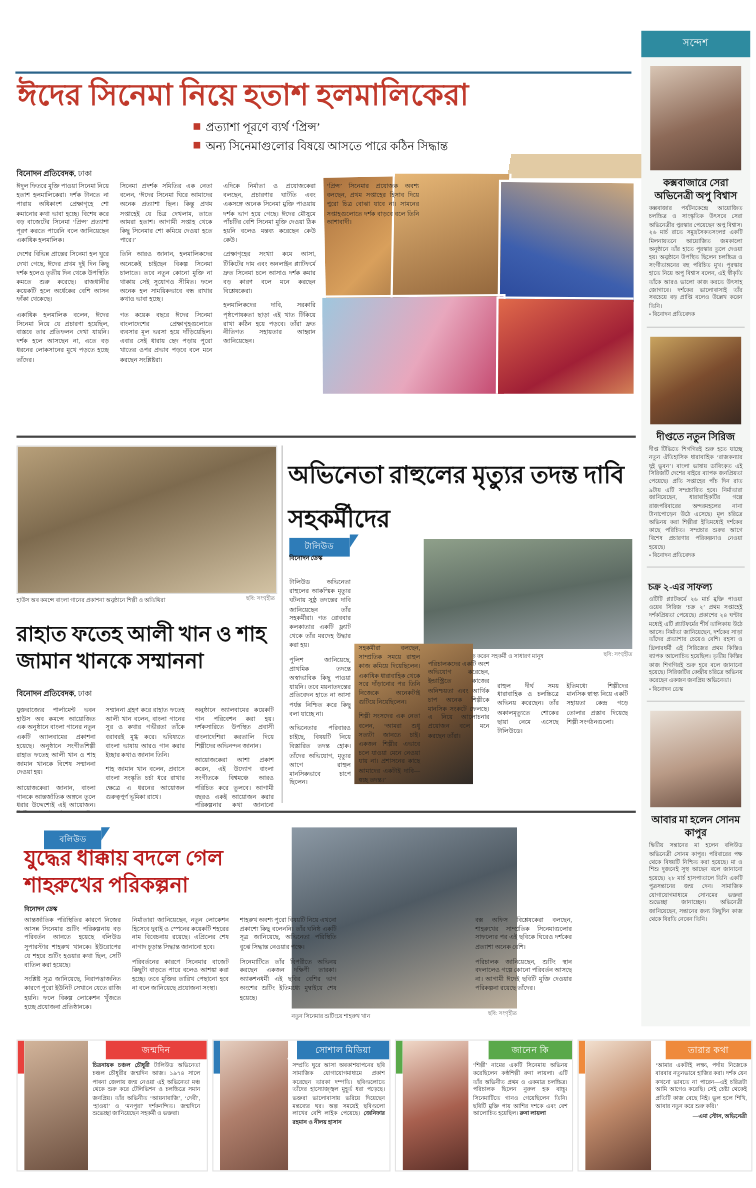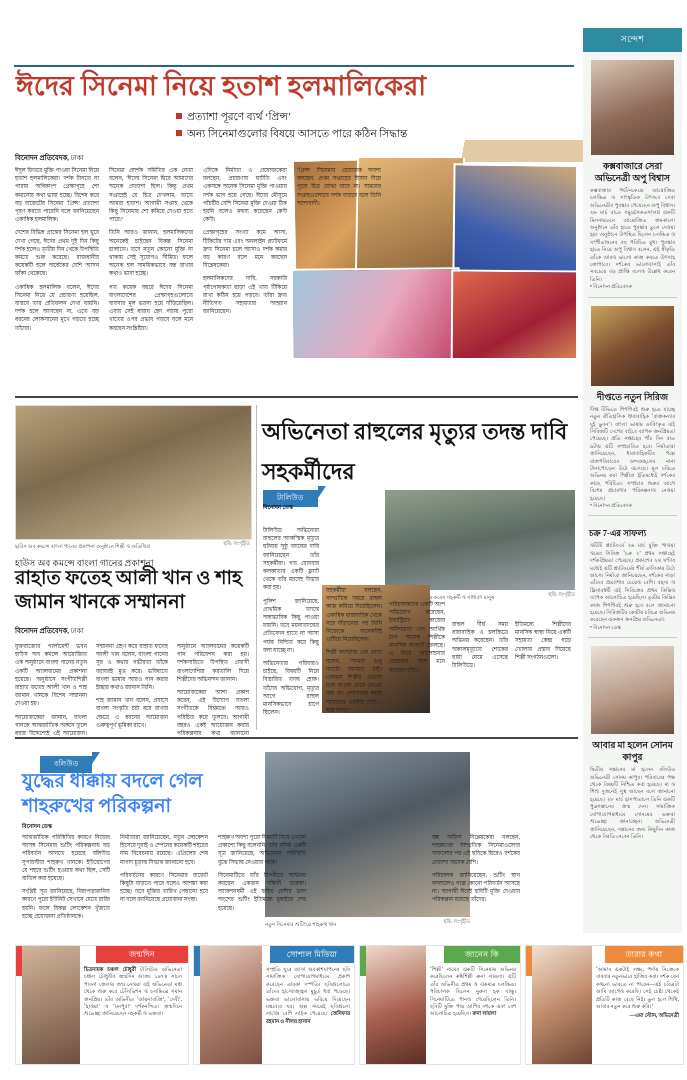--- a/index.html
+++ b/index.html
@@ -83,21 +83,21 @@
     border-top:0 solid transparent;border-bottom:12px solid transparent;}
 
   .rahul-head{position:absolute;left:262px;top:412px;width:310px;
     font-size:22px;line-height:40px;color:#111;font-weight:bold;}
 
   .photo-rahul-protest{position:absolute;left:385px;top:490px;width:190px;height:100px;overflow:hidden;}
   .photo-rahul-port{position:absolute;left:322px;top:585px;width:108px;height:128px;overflow:hidden;}
 
   
   .bolly-head{position:absolute;left:22px;top:768px;width:245px;
-    font-size:19px;line-height:25px;color:#3b82f6;font-weight:bold;}
+    font-size:19px;line-height:25px;color:#b91c1c;font-weight:bold;}
   .photo-srk{position:absolute;left:265px;top:752px;width:205px;height:165px;overflow:hidden;}
 
   
   .sidebar{position:absolute;left:583px;top:28px;width:99px;height:905px;background:#f4f6f4;}
   .sb-head{background:#2e8ba0;color:#fff;font-size:9px;text-align:center;padding:4px 0 5px 0;letter-spacing:.5px;}
   .sb-photo{width:83px;height:95px;margin:8px auto 0 auto;overflow:hidden;}
   .sb-title{font-size:9px;line-height:12px;font-weight:bold;color:#111;text-align:center;padding:5px 5px 3px 5px;}
   .sb-body{font-size:5.2px;line-height:7.4px;color:#333;text-align:justify;padding:0 7px;}
   .sb-sub{font-size:8.5px;line-height:11px;font-weight:bold;color:#111;padding:6px 6px 3px 6px;}
 
@@ -179,21 +179,20 @@
   <div class="hr-thick" style="left:15px;top:396px;width:563px;"></div>
 
   <div class="photo-hoc">
     <div class="fill" style="background:linear-gradient(160deg,#b8a07a,#7d6a4e 40%,#d3c3a4);"></div>
   </div>
   <div style="position:absolute;left:15px;top:540px;width:235px;">
     <span class="cap" style="float:left;width:175px;">হাউস অব কমন্সে বাংলা গানের প্রকাশনা অনুষ্ঠানে শিল্পী ও অতিথিরা</span>
     <span class="credit" style="float:right;">ছবি: সংগৃহীত</span>
   </div>
 
-  <div class="mid-head-sm">হাউস অব কমন্সে বাংলা গানের প্রকাশনা</div>
   <div class="mid-head">রাহাত ফতেহ আলী খান ও শাহ জামান খানকে সম্মাননা</div>
 
   <div style="position:absolute;left:15px;top:625px;width:238px;">
     <div class="byline"><span style="font-weight:bold">বিনোদন প্রতিবেদক,</span><span> ঢাকা</span></div>
     <div style="margin-top:4px;">
       <div class="col" style="width:72px;margin-right:9px;height:95px;overflow:hidden;">
         <p class="para">যুক্তরাজ্যের পার্লামেন্ট ভবন হাউস অব কমন্সে আয়োজিত এক অনুষ্ঠানে বাংলা গানের নতুন একটি অ্যালবামের প্রকাশনা হয়েছে। অনুষ্ঠানে সংগীতশিল্পী রাহাত ফতেহ আলী খান ও শাহ জামান খানকে বিশেষ সম্মাননা দেওয়া হয়।</p>
         <p class="para">আয়োজকেরা জানান, বাংলা গানকে আন্তর্জাতিক অঙ্গনে তুলে ধরার উদ্দেশ্যেই এই আয়োজন। ব্রিটিশ পার্লামেন্টের একাধিক সদস্য অনুষ্ঠানে উপস্থিত ছিলেন।</p>
       </div>
       <div class="col" style="width:72px;margin-right:9px;height:95px;overflow:hidden;">
@@ -304,21 +303,21 @@
         <div class="fill" style="background:linear-gradient(150deg,#c9a45f,#7b4c2e 50%,#3c2b22);"></div>
       </div>
       <div class="sb-title">দীপ্ততে নতুন সিরিজ</div>
       <div class="sb-body">দীপ্ত টিভিতে শিগগিরই শুরু হতে যাচ্ছে নতুন ঐতিহাসিক ধারাবাহিক ‘রাজকন্যার দুই ভুবন’। বাংলা ভাষায় ডাবিংকৃত এই সিরিজটি দেশের বাইরে ব্যাপক জনপ্রিয়তা পেয়েছে। প্রতি সপ্তাহের পাঁচ দিন রাত ৯টায় এটি সম্প্রচারিত হবে। নির্মাতারা জানিয়েছেন, ধারাবাহিকটির গল্পে রাজপরিবারের অন্দরমহলের নানা টানাপোড়েন উঠে এসেছে। মূল চরিত্রে অভিনয় করা শিল্পীরা ইতিমধ্যেই দর্শকের কাছে পরিচিত। সম্প্রচার শুরুর আগে বিশেষ প্রচারণার পরিকল্পনাও নেওয়া হয়েছে।</div>
       <div class="bulletdot">• <span>বিনোদন প্রতিবেদক</span></div>
     </div>
 
     <div class="seg"></div>
 
     <div>
-      <div class="sb-sub">চক্র 7-এর সাফল্য</div>
+      <div class="sb-sub">চক্র ২-এর সাফল্য</div>
       <div class="sb-body">ওটিটি প্ল্যাটফর্মে ২৬ মার্চ মুক্তি পাওয়া ওয়েব সিরিজ ‘চক্র ২’ প্রথম সপ্তাহেই দর্শকপ্রিয়তা পেয়েছে। প্রকাশের ২৪ ঘণ্টার মধ্যেই এটি প্ল্যাটফর্মের শীর্ষ তালিকায় উঠে আসে। নির্মাতা জানিয়েছেন, দর্শকের সাড়া তাঁদের প্রত্যাশার চেয়েও বেশি। রহস্য ও থ্রিলারধর্মী এই সিরিজের প্রথম কিস্তিও ব্যাপক আলোচিত হয়েছিল। তৃতীয় কিস্তির কাজ শিগগিরই শুরু হবে বলে জানানো হয়েছে। সিরিজটির কেন্দ্রীয় চরিত্রে অভিনয় করেছেন একজন জনপ্রিয় অভিনেতা।</div>
       <div class="bulletdot">• <span>বিনোদন ডেস্ক</span></div>
     </div>
 
     <div class="seg"></div>
 
     <div>
       <div class="sb-photo" style="height:88px;">
         <div class="fill" style="background:linear-gradient(165deg,#e8dfd5,#b99a86 55%,#6a4f42);"></div>
       </div>

